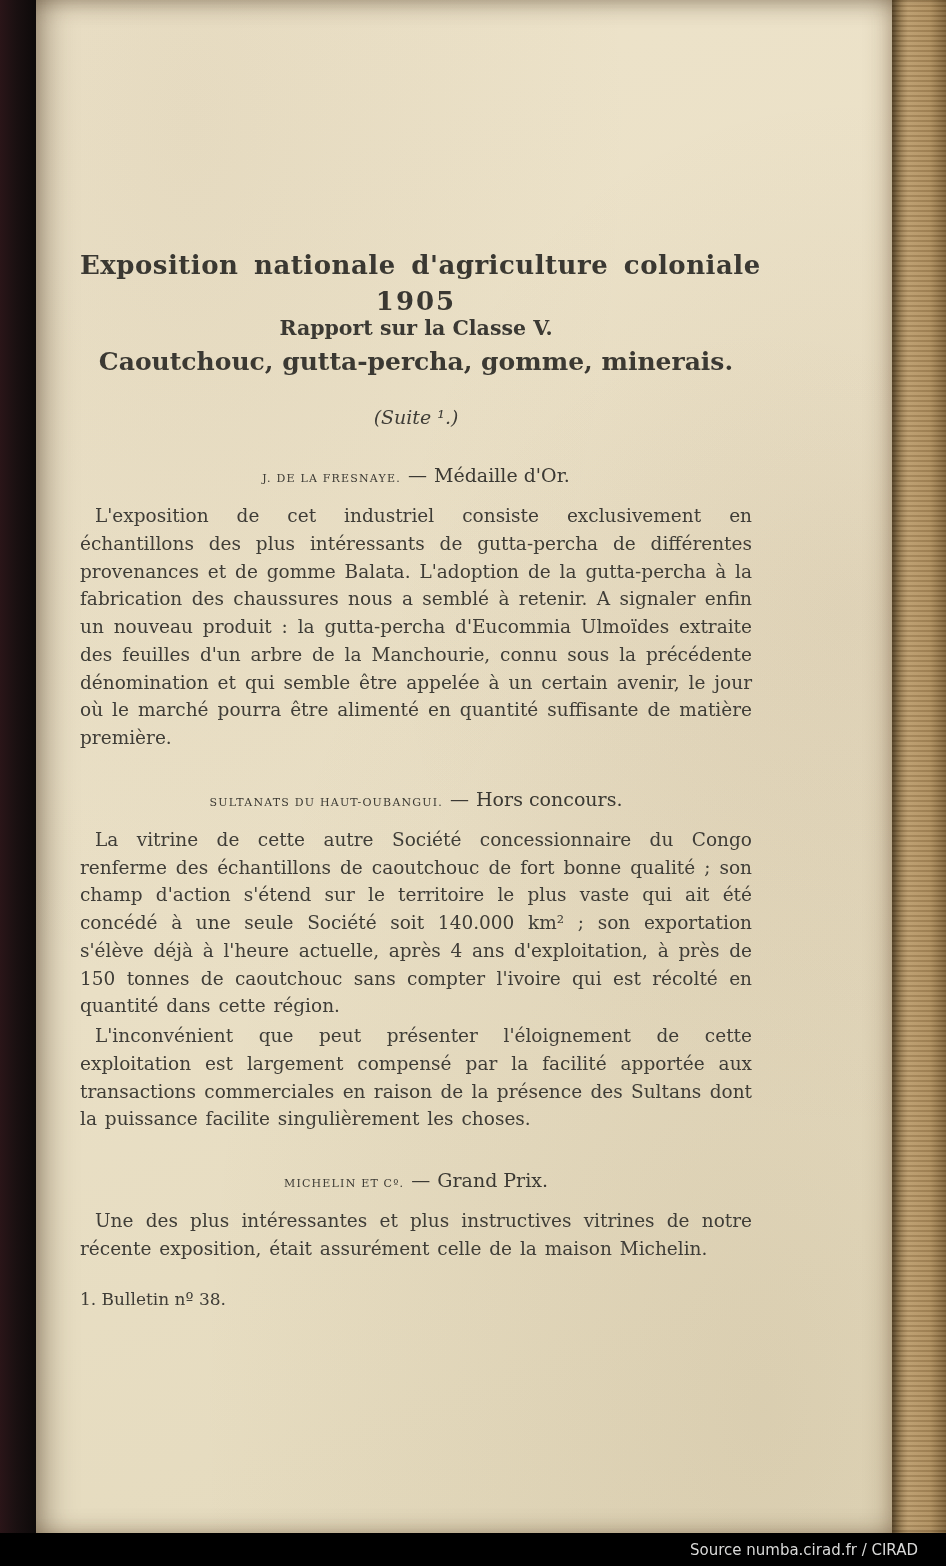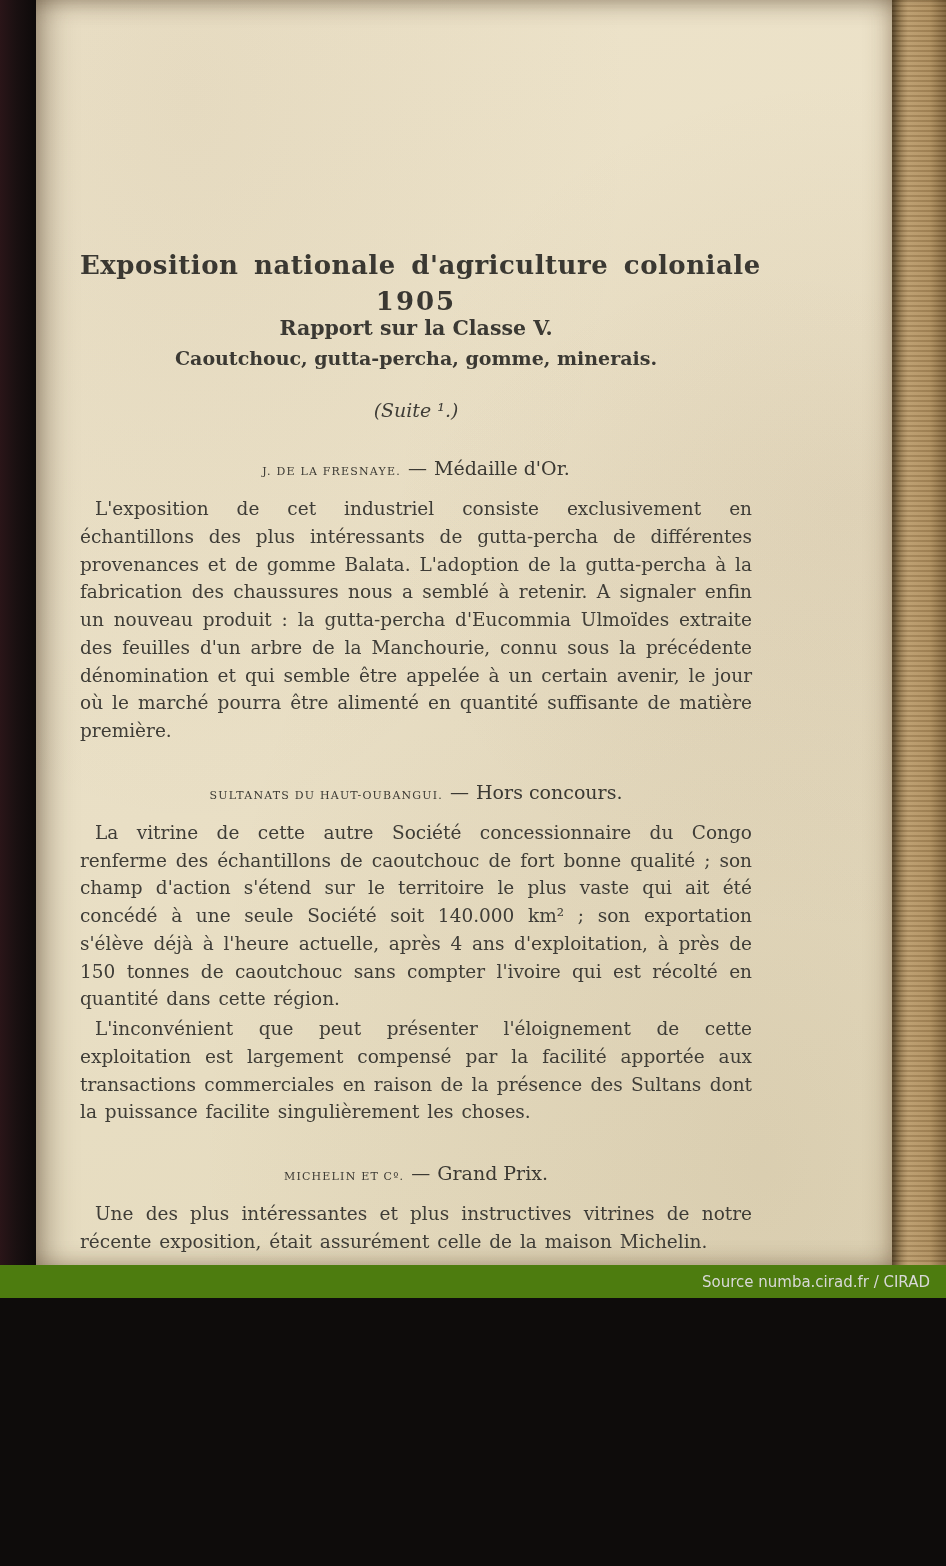--- a/index.html
+++ b/index.html
@@ -3,21 +3,21 @@
 <meta charset="utf-8">
 <style>
   html, body {
     margin: 0;
     padding: 0;
     background: #0e0c0b;
   }
   .scan-root {
     position: relative;
     width: 946px;
-    height: 1298px;
+    height: 1566px;
     overflow: hidden;
     background: #141010;
   }
   
   .binding {
     position: absolute;
     left: 0; top: 0;
     width: 36px; height: 100%;
     background: linear-gradient(to right, #2a1518 0%, #1a1011 45%, #0d0a0a 100%);
   }
@@ -75,21 +75,21 @@
   .report-title {
     text-align: center;
     font-weight: bold;
     font-size: 20.5px;
     color: #3b3933;
   }
   .report-subtitle {
     margin-top: 7px;
     text-align: center;
     font-weight: bold;
-    font-size: 19px;
+    font-size: 25px;
     color: #3b3933;
   }
   .suite {
     margin-top: 30px;
     text-align: center;
     font-style: italic;
     font-size: 19px;
   }
   .section-heading {
     margin: 36px 0 16px 0;
@@ -117,28 +117,28 @@
   }
   .footnote {
     margin-top: 26px;
     font-size: 17px;
   }
   
   .footer-bar {
     position: absolute;
     left: 0; right: 0; bottom: 0;
     height: 33px;
-    background: #4d7c0f;
+    background: #000000;
     color: #d9d9d8;
     font-family: "DejaVu Sans", "Liberation Sans", sans-serif;
     font-size: 15px;
     display: flex;
     align-items: center;
     justify-content: flex-end;
-    padding-right: 16px;
+    padding-right: 28px;
     box-sizing: border-box;
   }
 </style>
 </head>
 <body>
 
 <div class="scan-root">
 
   <div class="binding"></div>
 

